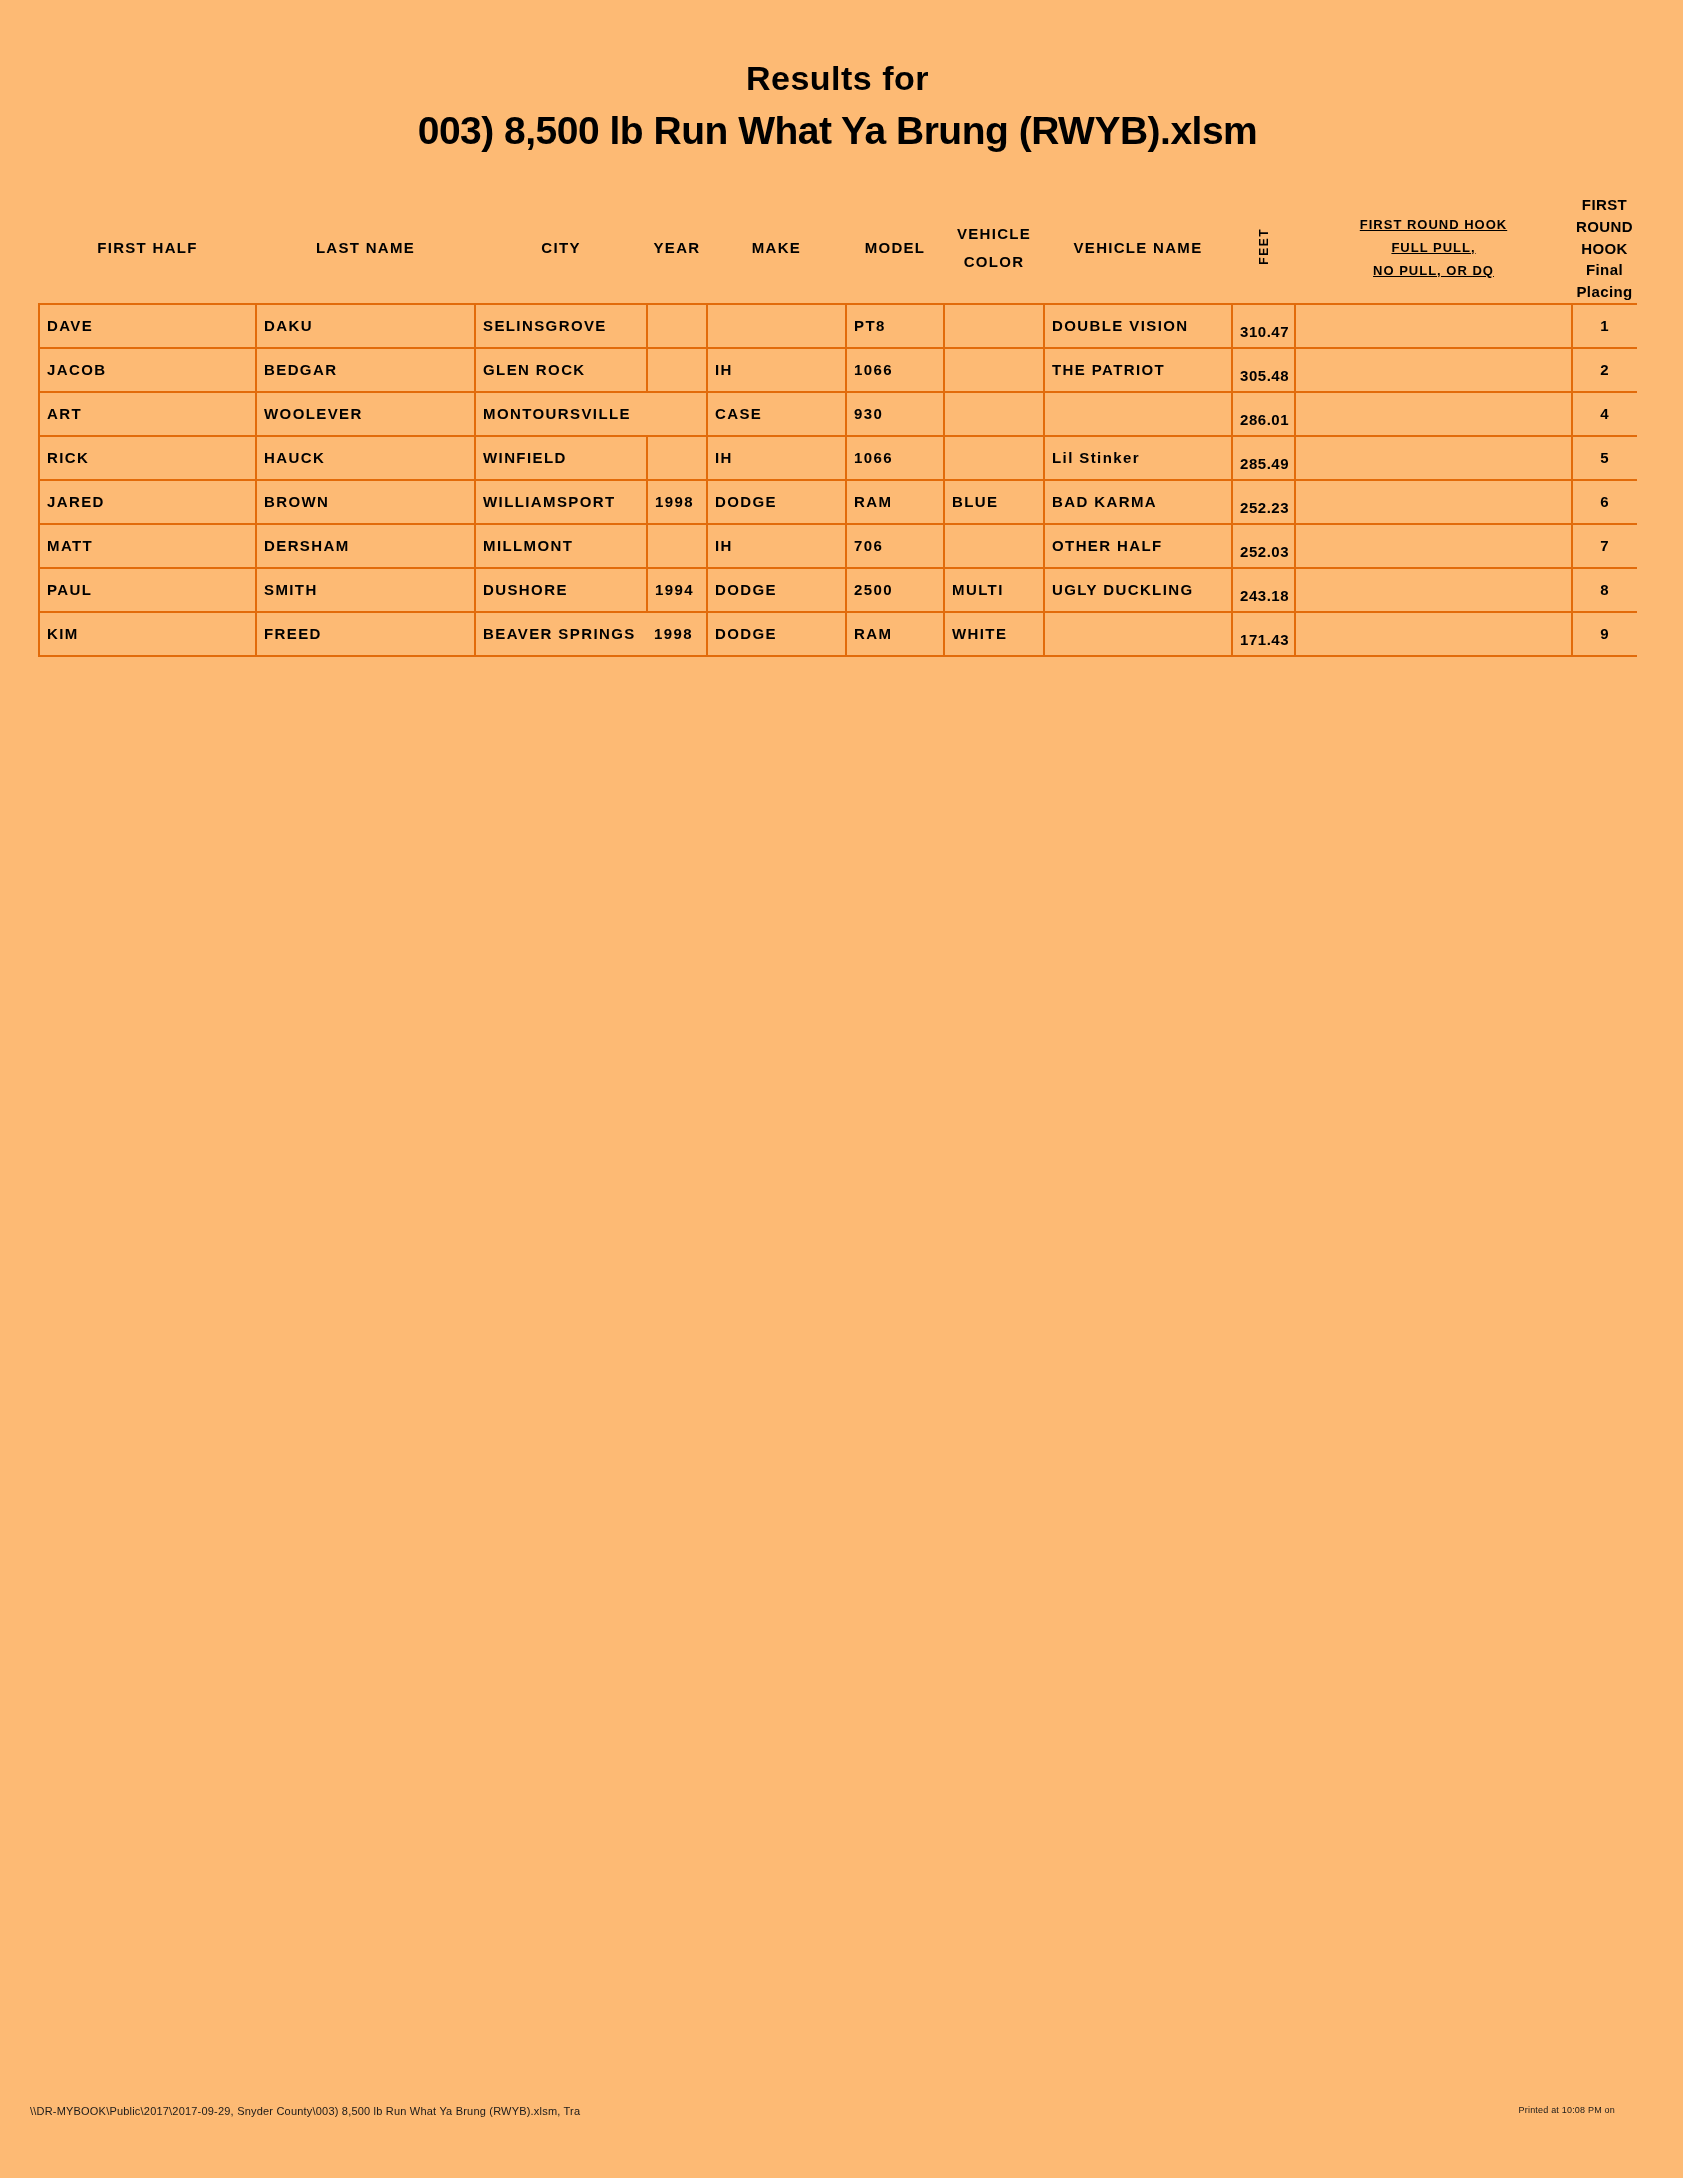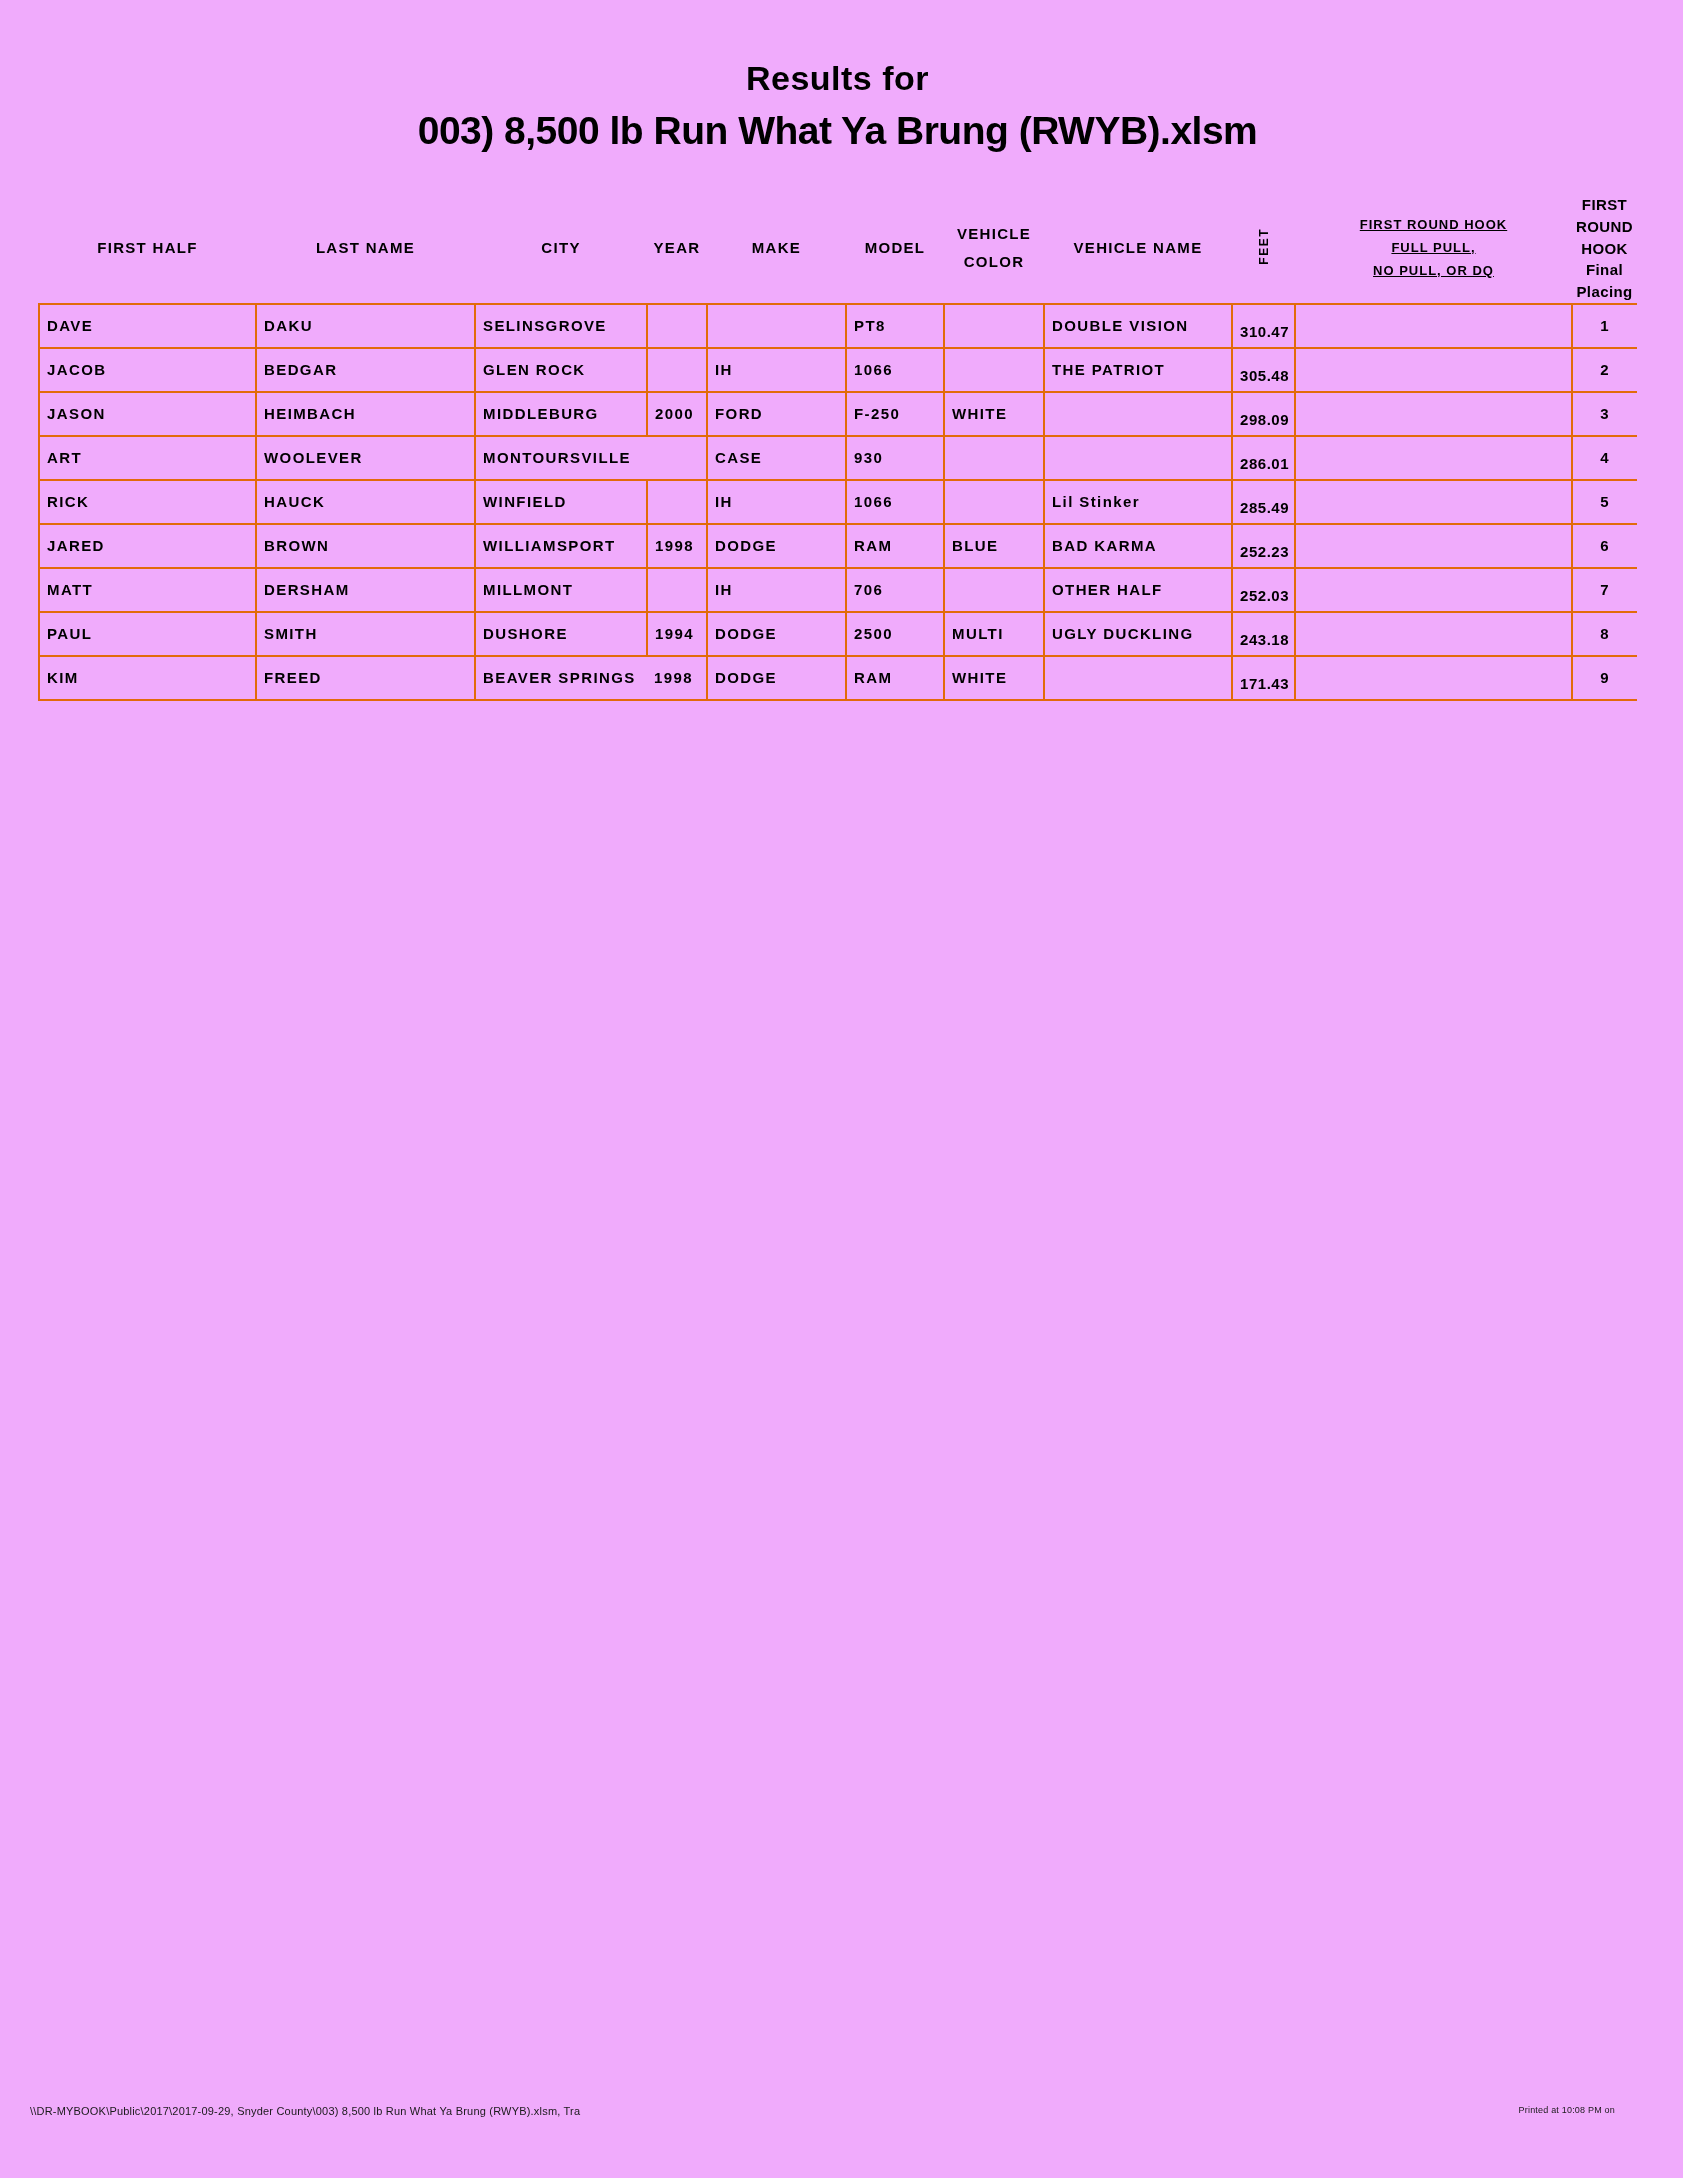--- a/index.html
+++ b/index.html
@@ -1,17 +1,17 @@
 <!DOCTYPE html>
 <html><head>
 <meta charset="utf-8">
 <style>
   html,body{margin:0;padding:0;background:#ffffff;}
   .page{
-    position:relative;width:1683px;height:2178px;background:#f0abfc;
+    position:relative;width:1683px;height:2178px;background:#fdba74;
     font-family:"Liberation Sans",sans-serif;color:#000;overflow:hidden;
   }
   .title-line1{
     position:absolute;left:38px;top:59px;width:1599px;text-align:center;
     font-size:34px;font-weight:bold;letter-spacing:0.5px;
   }
   .title-line2{
     position:absolute;left:38px;top:109px;width:1599px;text-align:center;
     font-size:39px;font-weight:bold;letter-spacing:-0.5px;
   }
@@ -111,33 +111,20 @@
           <td class="col-year"></td>
           <td class="col-make">IH</td>
           <td class="col-model">1066</td>
           <td class="col-vehicle_color"></td>
           <td class="col-vehicle_name">THE PATRIOT</td>
           <td class="col-feet">305.48</td>
           <td class="col-first_round_hook"></td>
           <td class="col-placing">2</td>
         </tr>
         <tr>
-          <td class="col-first_name">JASON</td>
-          <td class="col-last_name">HEIMBACH</td>
-          <td class="col-city">MIDDLEBURG</td>
-          <td class="col-year">2000</td>
-          <td class="col-make">FORD</td>
-          <td class="col-model">F-250</td>
-          <td class="col-vehicle_color">WHITE</td>
-          <td class="col-vehicle_name"></td>
-          <td class="col-feet">298.09</td>
-          <td class="col-first_round_hook"></td>
-          <td class="col-placing">3</td>
-        </tr>
-        <tr>
           <td class="col-first_name">ART</td>
           <td class="col-last_name">WOOLEVER</td>
           <td class="col-city no-right">MONTOURSVILLE</td>
           <td class="col-year no-left"></td>
           <td class="col-make">CASE</td>
           <td class="col-model">930</td>
           <td class="col-vehicle_color"></td>
           <td class="col-vehicle_name"></td>
           <td class="col-feet">286.01</td>
           <td class="col-first_round_hook"></td>

